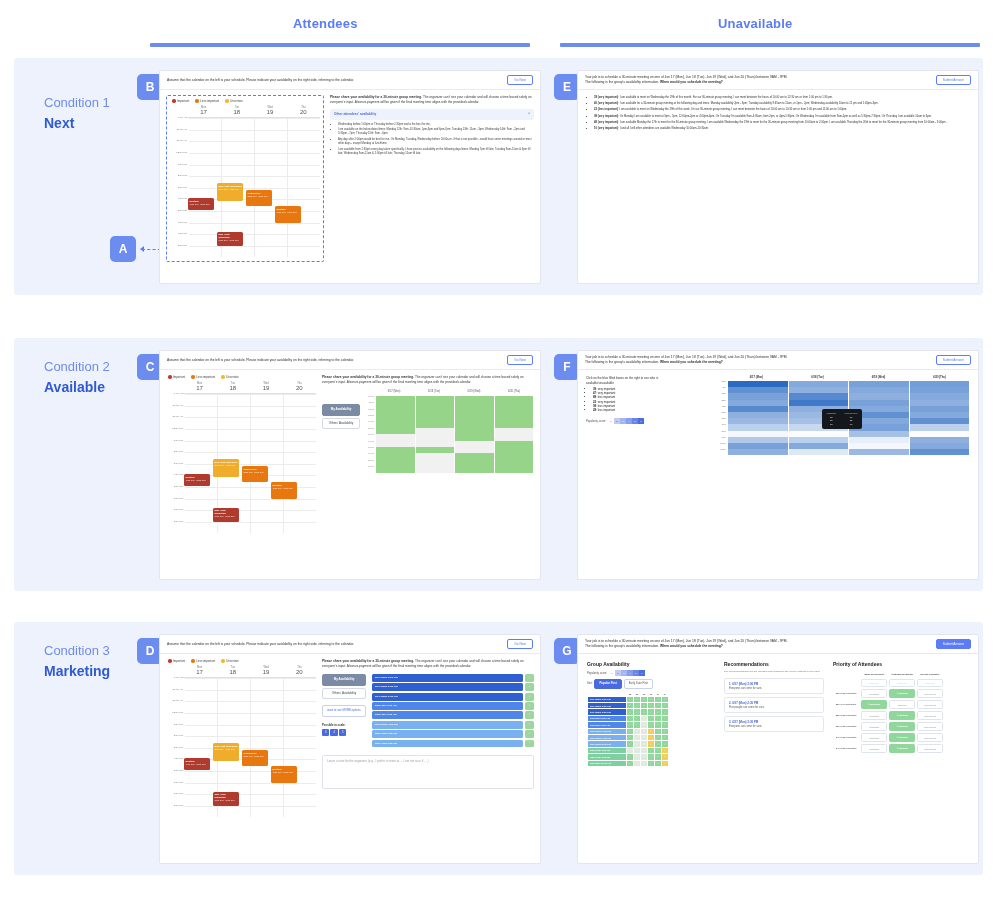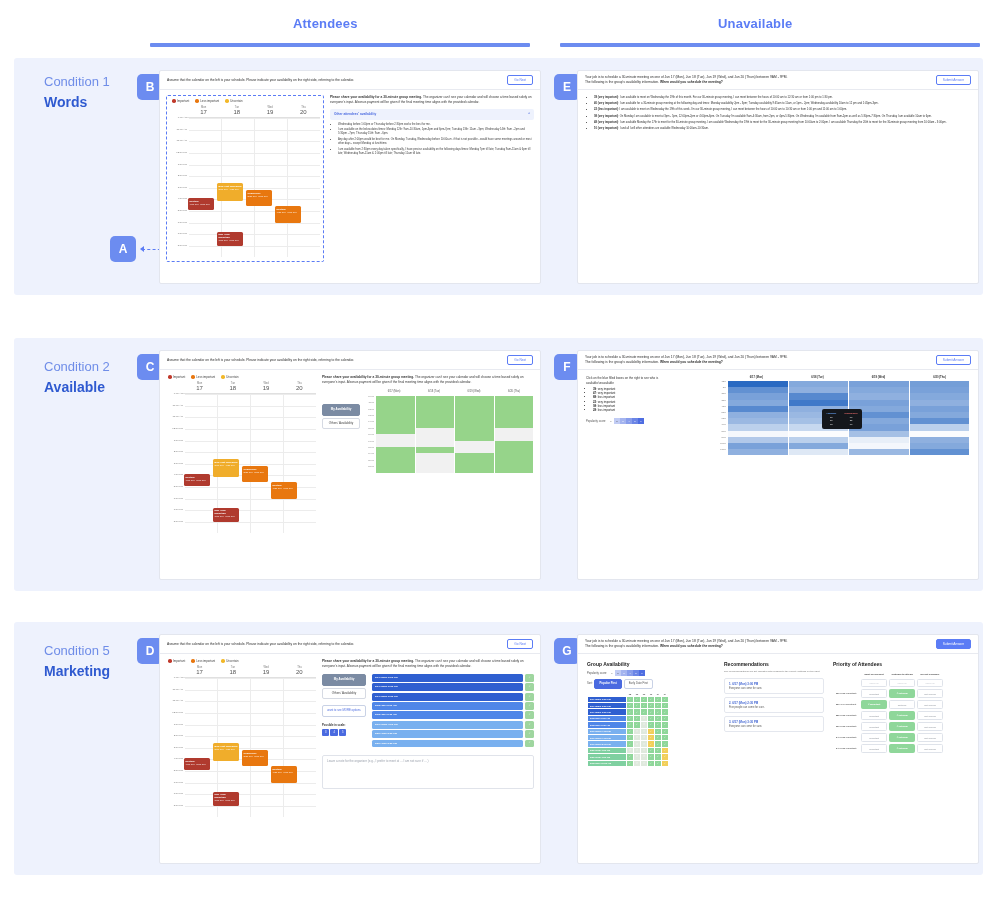--- a/index.html
+++ b/index.html
@@ -138,23 +138,23 @@
 <body>
 
 <div class="page">
 
   <div class="colhead" style="left:293px;top:16px;">Attendees</div>
   <div class="colrule" style="left:150px;top:43px;width:380px;"></div>
   <div class="colhead" style="left:718px;top:16px;">Unavailable</div>
   <div class="colrule" style="left:560px;top:43px;width:420px;"></div>
 
   <div class="row" style="top:58px;height:237px;">
-    <div class="cond-label" style="top:15px;">
+    <div class="cond-label" style="top:36px;">
       <span>Condition 1</span>
-      <b>Words</b>
+      <b>Next</b>
     </div>
     <div class="tag" style="left:123px;top:16px;">B</div>
     <div class="tag" style="left:96px;top:178px;">A</div>
     <div class="arrowA" style="left:128px;top:191px;width:40px;"></div>
     <div class="arrowhead" style="left:126px;top:188px;"></div>
 
     <div class="card" style="left:145px;top:12px;width:380px;height:212px;">
       <div class="topbar">
         <div class="prompt">Assume that the calendar on the left is your schedule. Please indicate your availability on the right side, referring to the calendar.</div>
         <div class="btn-out">Go Next</div>
@@ -793,21 +793,21 @@
                 </div>
             </div>
           </div>
         </div>
       </div>
     </div>
   </div>
 
   <div class="row" style="top:622px;height:253px;">
     <div class="cond-label" style="top:20px;">
-      <span>Condition 5</span>
+      <span>Condition 3</span>
       <b>Marketing</b>
     </div>
     <div class="tag" style="left:123px;top:16px;">D</div>
 
     <div class="card" style="left:145px;top:12px;width:380px;height:228px;">
       <div class="topbar">
         <div class="prompt">Assume that the calendar on the left is your schedule. Please indicate your availability on the right side, referring to the calendar.</div>
         <div class="btn-out">Go Next</div>
       </div>
       <div class="att-body">

